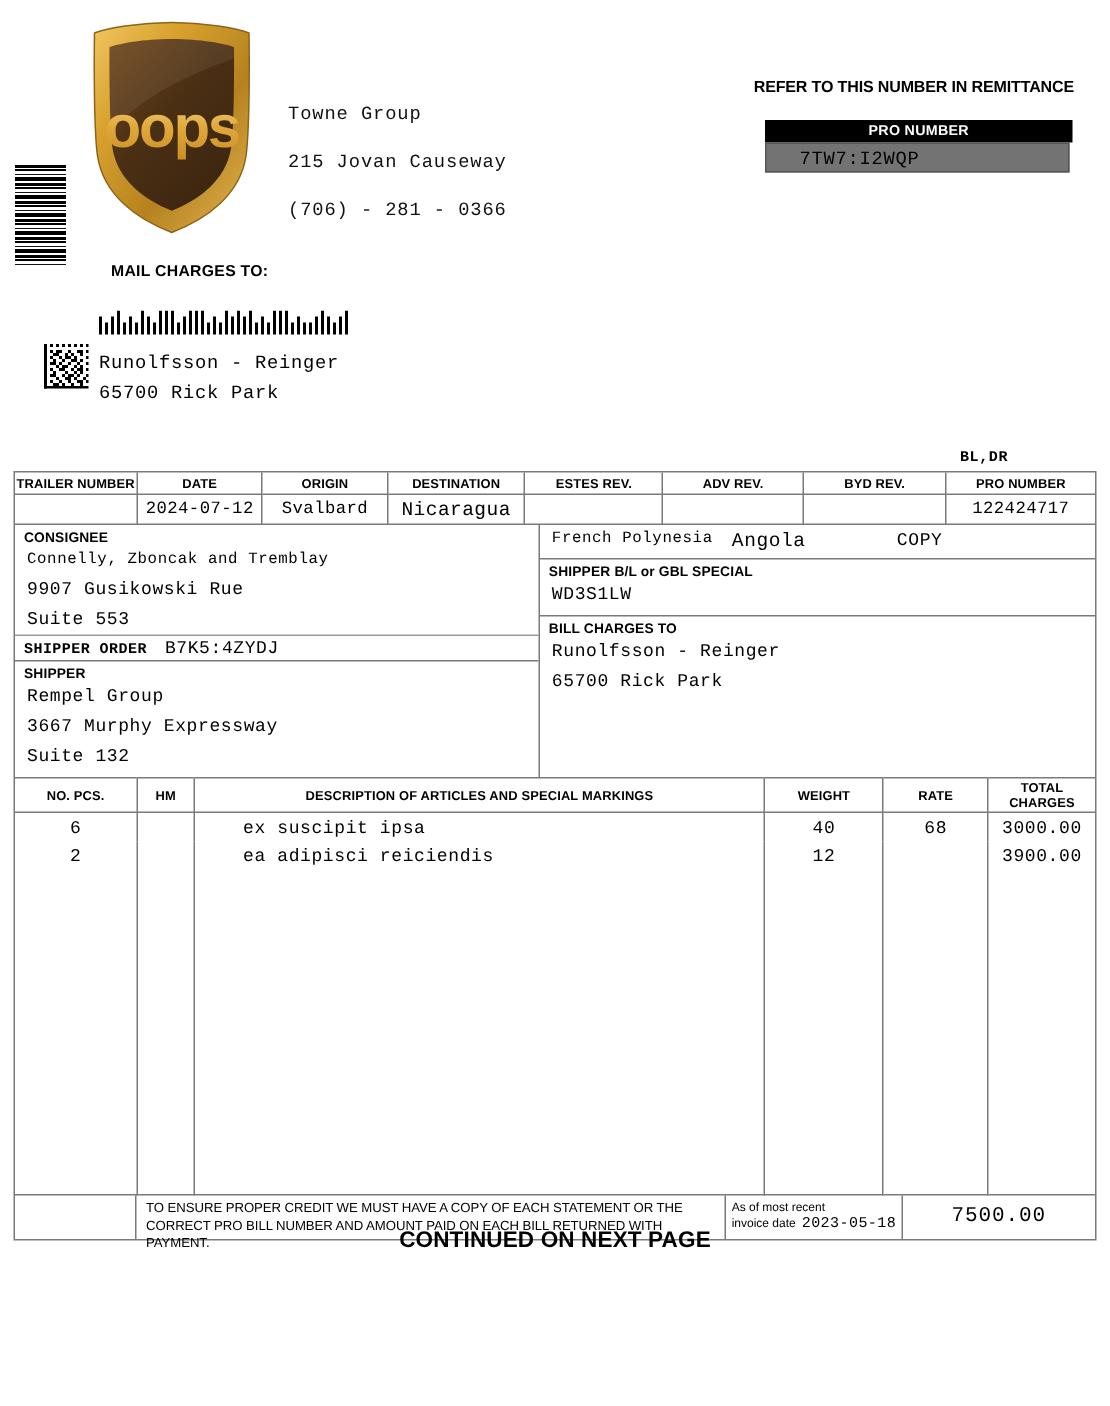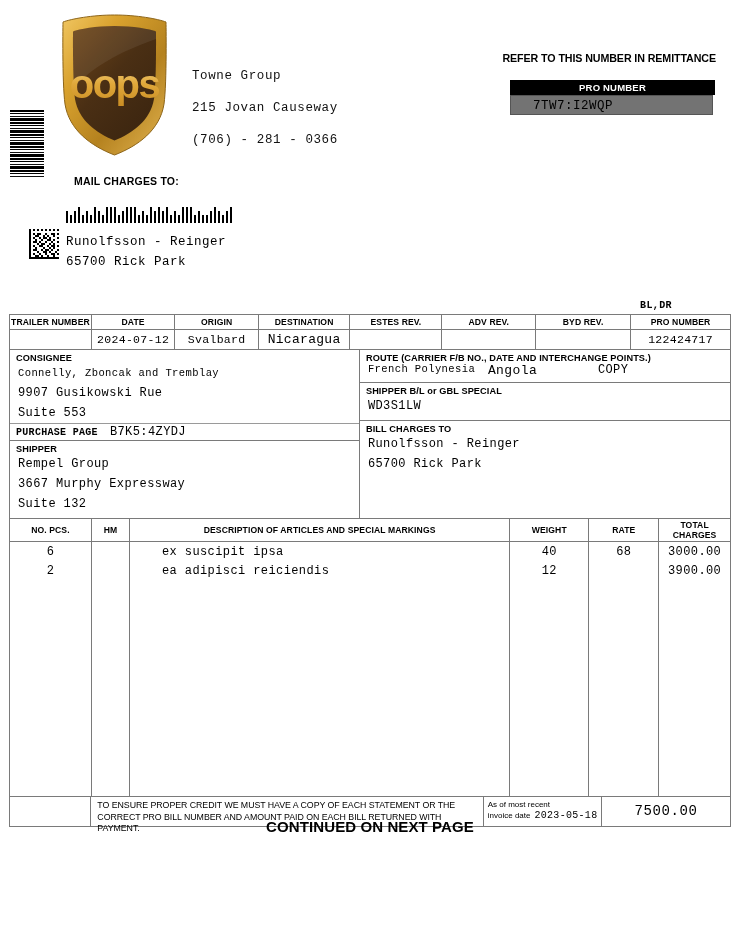--- a/index.html
+++ b/index.html
@@ -434,35 +434,34 @@
 
     <div class="mid">
 
       <div class="mid-left">
         <div class="panel" style="padding-bottom:0">
           <div class="panel-label">CONSIGNEE</div>
           <div class="panel-line sm">Connelly, Zboncak and Tremblay</div>
           <div class="panel-line">9907 Gusikowski Rue</div>
           <div class="panel-line">Suite 553</div>
           <div class="po-row">
-            <span class="po-label">PURCHASE PAGE</span>
+            <span class="po-label">SHIPPER ORDER</span>
             <span class="po-val">B7K5:4ZYDJ</span>
           </div>
         </div>
         <div class="panel" style="border-bottom:none">
           <div class="panel-label">SHIPPER</div>
           <div class="panel-line">Rempel Group</div>
           <div class="panel-line">3667 Murphy Expressway</div>
           <div class="panel-line">Suite 132</div>
         </div>
       </div>
 
       <div class="mid-right">
         <div class="panel">
-          <div class="panel-label">ROUTE (CARRIER F/B NO., DATE AND INTERCHANGE POINTS.)</div>
           <div class="route-vals">
             <span class="rv1">French Polynesia</span>
             <span class="rv2">Angola</span>
             <span class="rv3">COPY</span>
           </div>
         </div>
         <div class="panel">
           <div class="panel-label">SHIPPER B/L or GBL SPECIAL</div>
           <div class="panel-line">WD3S1LW</div>
         </div>

